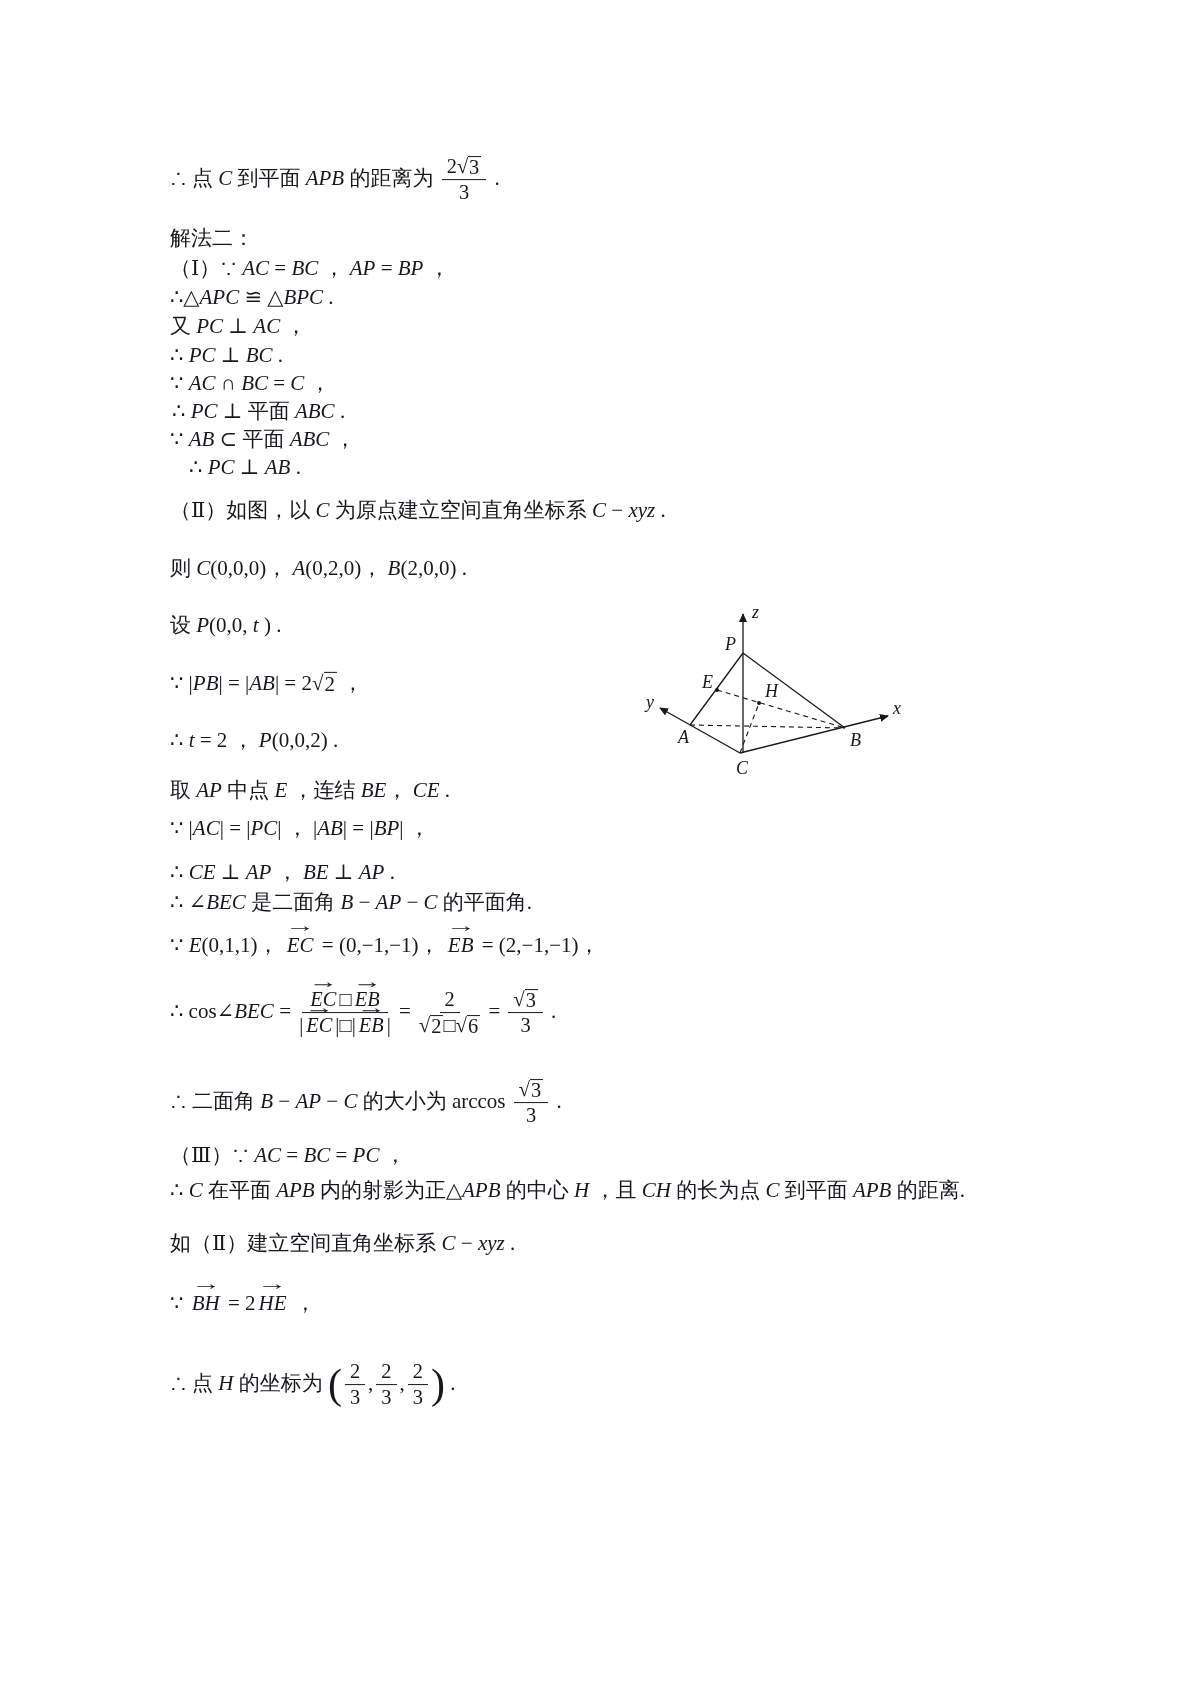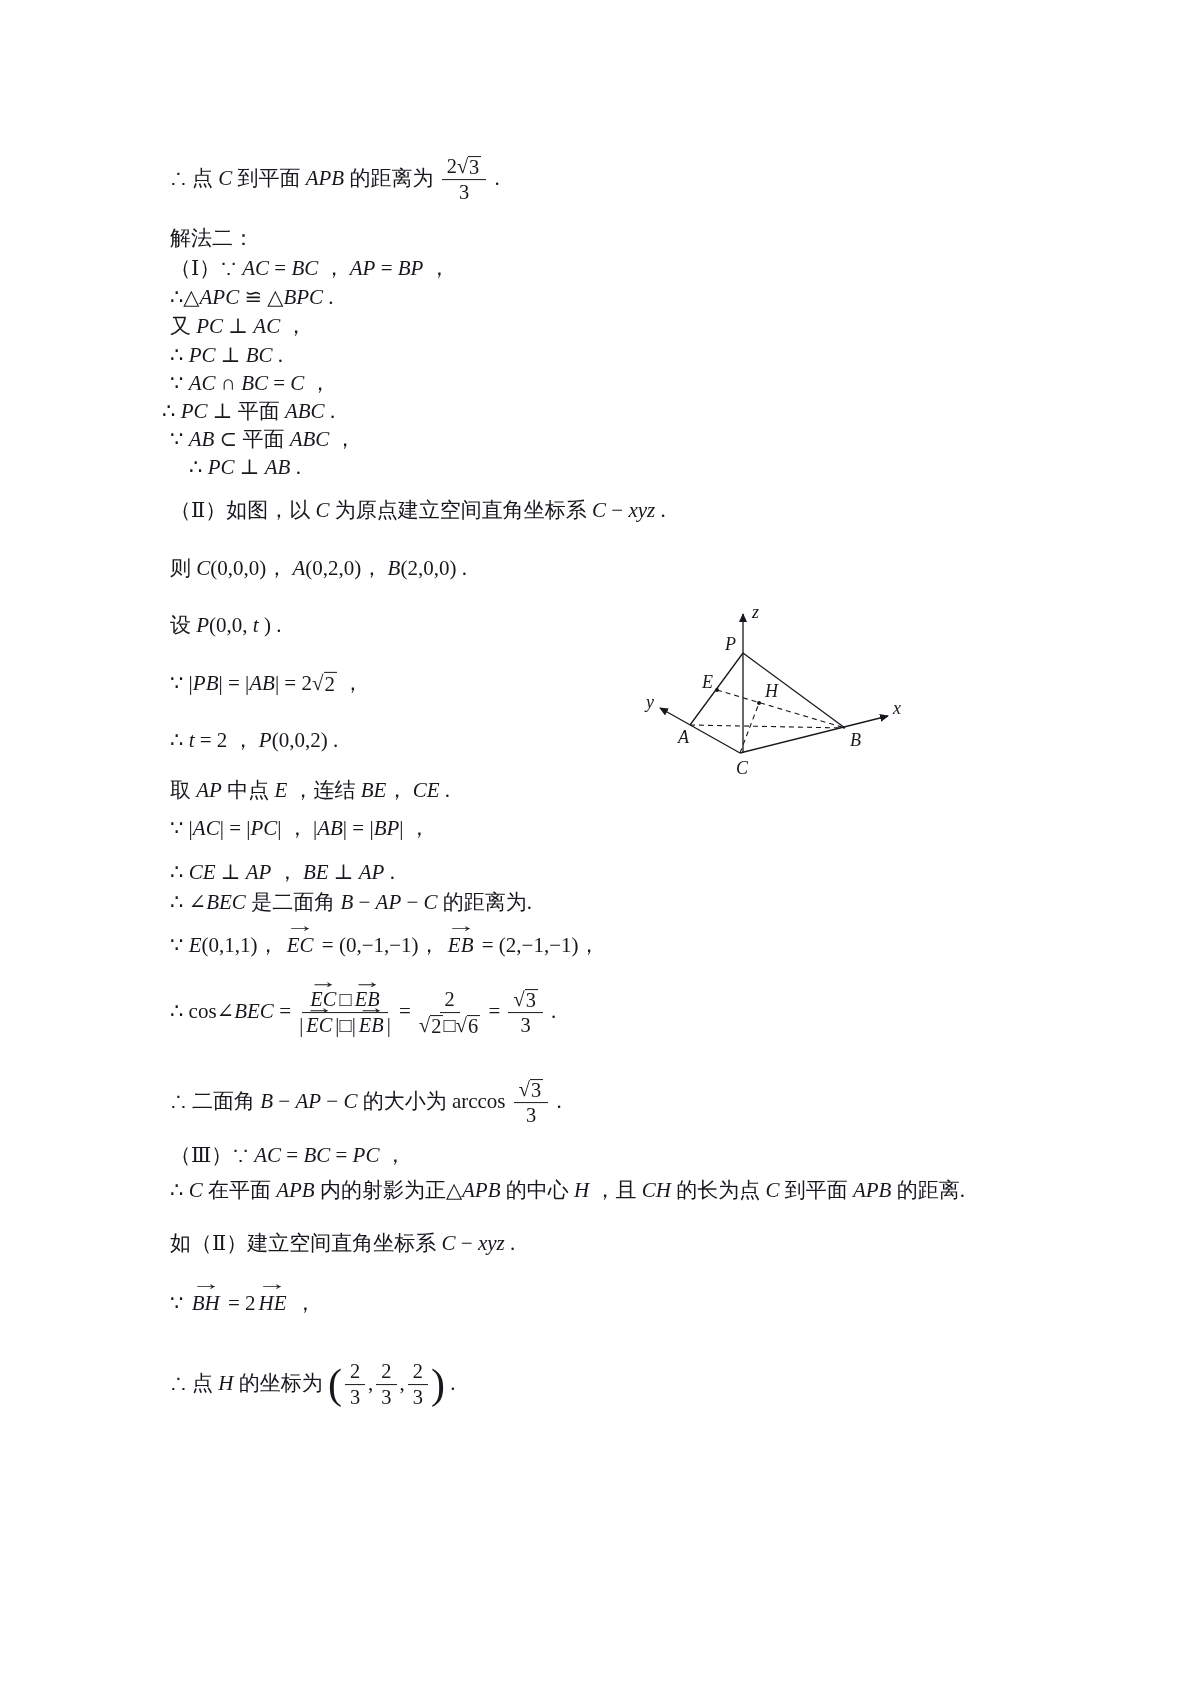--- a/index.html
+++ b/index.html
@@ -38,32 +38,32 @@
 <div class="page">
 
   <div>
       <div class="line" style="top: 180px; left: 170px;"><span class="rm">∴ 点 </span><span class="it">C</span><span class="rm"> 到平面 </span><span class="it">APB</span><span class="rm"> 的距离为 </span><span class="frac"><span class="num"><span class="rm">2</span><span class="rad"><span class="sign">√</span><span class="radbody"><span class="rm">3</span></span></span></span><span class="den"><span class="rm">3</span></span></span><span class="rm"> .</span></div>
       <div class="line" style="top: 238px; left: 170px;"><span class="rm">解法二：</span></div>
       <div class="line" style="top: 268px; left: 170px;"><span class="rm">（Ⅰ）∵ </span><span class="it">AC</span><span class="rm"> = </span><span class="it">BC</span><span class="rm"> ， </span><span class="it">AP</span><span class="rm"> = </span><span class="it">BP</span><span class="rm"> ，</span></div>
       <div class="line" style="top: 297px; left: 170px; text-align: center;"><span class="rm">∴△</span><span class="it">APC</span><span class="rm"> ≌ △</span><span class="it">BPC</span><span class="rm"> .</span></div>
       <div class="line" style="top: 326px; left: 170px;"><span class="rm">又 </span><span class="it">PC</span><span class="rm"> ⊥ </span><span class="it">AC</span><span class="rm"> ，</span></div>
       <div class="line" style="top: 355px; left: 170px;"><span class="rm">∴ </span><span class="it">PC</span><span class="rm"> ⊥ </span><span class="it">BC</span><span class="rm"> .</span></div>
       <div class="line" style="top: 383px; left: 170px;"><span class="rm">∵ </span><span class="it">AC</span><span class="rm"> ∩ </span><span class="it">BC</span><span class="rm"> = </span><span class="it">C</span><span class="rm"> ，</span></div>
-      <div class="line" style="top: 411px; left: 162px; text-align: center;"><span class="rm">∴ </span><span class="it">PC</span><span class="rm"> ⊥ 平面 </span><span class="it">ABC</span><span class="rm"> .</span></div>
+      <div class="line" style="top: 411px; left: 172px; text-align: center;"><span class="rm">∴ </span><span class="it">PC</span><span class="rm"> ⊥ 平面 </span><span class="it">ABC</span><span class="rm"> .</span></div>
       <div class="line" style="top: 439px; left: 170px;"><span class="rm">∵ </span><span class="it">AB</span><span class="rm"> ⊂ 平面 </span><span class="it">ABC</span><span class="rm"> ，</span></div>
       <div class="line" style="top: 467px; left: 170px; margin-left: 19px;"><span class="rm">∴ </span><span class="it">PC</span><span class="rm"> ⊥ </span><span class="it">AB</span><span class="rm"> .</span></div>
       <div class="line" style="top: 510px; left: 170px;"><span class="rm">（Ⅱ）如图，以 </span><span class="it">C</span><span class="rm"> 为原点建立空间直角坐标系 </span><span class="it">C</span><span class="rm"> − </span><span class="it">xyz</span><span class="rm"> .</span></div>
       <div class="line" style="top: 568px; left: 170px;"><span class="rm">则 </span><span class="it">C</span><span class="rm">(0,0,0)， </span><span class="it">A</span><span class="rm">(0,2,0)， </span><span class="it">B</span><span class="rm">(2,0,0) .</span></div>
       <div class="line" style="top: 625px; left: 170px; text-align: center;"><span class="rm">设 </span><span class="it">P</span><span class="rm">(0,0, </span><span class="it">t</span><span class="rm"> ) .</span></div>
       <div class="line" style="top: 683px; left: 170px; text-align: center;"><span class="rm">∵ |</span><span class="it">PB</span><span class="rm">| = |</span><span class="it">AB</span><span class="rm">| = 2</span><span class="rad"><span class="sign">√</span><span class="radbody"><span class="rm">2</span></span></span><span class="rm"> ，</span></div>
       <div class="line" style="top: 740px; left: 170px;"><span class="rm">∴ </span><span class="it">t</span><span class="rm"> = 2 ， </span><span class="it">P</span><span class="rm">(0,0,2) .</span></div>
       <div class="line" style="top: 790px; left: 170px;"><span class="rm">取 </span><span class="it">AP</span><span class="rm"> 中点 </span><span class="it">E</span><span class="rm"> ，连结 </span><span class="it">BE</span><span class="rm">， </span><span class="it">CE</span><span class="rm"> .</span></div>
       <div class="line" style="top: 828px; left: 170px;"><span class="rm">∵ |</span><span class="it">AC</span><span class="rm">| = |</span><span class="it">PC</span><span class="rm">| ， |</span><span class="it">AB</span><span class="rm">| = |</span><span class="it">BP</span><span class="rm">| ，</span></div>
       <div class="line" style="top: 872px; left: 170px;"><span class="rm">∴ </span><span class="it">CE</span><span class="rm"> ⊥ </span><span class="it">AP</span><span class="rm"> ， </span><span class="it">BE</span><span class="rm"> ⊥ </span><span class="it">AP</span><span class="rm"> .</span></div>
-      <div class="line" style="top: 902px; left: 170px;"><span class="rm">∴ ∠</span><span class="it">BEC</span><span class="rm"> 是二面角 </span><span class="it">B</span><span class="rm"> − </span><span class="it">AP</span><span class="rm"> − </span><span class="it">C</span><span class="rm"> 的距离为.</span></div>
+      <div class="line" style="top: 902px; left: 170px;"><span class="rm">∴ ∠</span><span class="it">BEC</span><span class="rm"> 是二面角 </span><span class="it">B</span><span class="rm"> − </span><span class="it">AP</span><span class="rm"> − </span><span class="it">C</span><span class="rm"> 的平面角.</span></div>
       <div class="line" style="top: 945px; left: 170px;"><span class="rm">∵ </span><span class="it">E</span><span class="rm">(0,1,1)， </span><span class="vec"><span class="vecarrow">→</span><span><span class="it">EC</span></span></span><span class="rm"> = (0,−1,−1)， </span><span class="vec"><span class="vecarrow">→</span><span><span class="it">EB</span></span></span><span class="rm"> = (2,−1,−1)，</span></div>
       <div class="line" style="top: 1013px; left: 170px;"><span class="rm">∴ cos∠</span><span class="it">BEC</span><span class="rm"> = </span><span class="frac"><span class="num"><span class="vec"><span class="vecarrow">→</span><span><span class="it">EC</span></span></span><span class="rm">□</span><span class="vec"><span class="vecarrow">→</span><span><span class="it">EB</span></span></span></span><span class="den"><span class="rm">|</span><span class="vec"><span class="vecarrow">→</span><span><span class="it">EC</span></span></span><span class="rm">|□|</span><span class="vec"><span class="vecarrow">→</span><span><span class="it">EB</span></span></span><span class="rm">|</span></span></span><span class="rm"> = </span><span class="frac"><span class="num"><span class="rm">2</span></span><span class="den"><span class="rad"><span class="sign">√</span><span class="radbody"><span class="rm">2</span></span></span><span class="rm">□</span><span class="rad"><span class="sign">√</span><span class="radbody"><span class="rm">6</span></span></span></span></span><span class="rm"> = </span><span class="frac"><span class="num"><span class="rad"><span class="sign">√</span><span class="radbody"><span class="rm">3</span></span></span></span><span class="den"><span class="rm">3</span></span></span><span class="rm"> .</span></div>
       <div class="line" style="top: 1103px; left: 170px;"><span class="rm">∴ 二面角 </span><span class="it">B</span><span class="rm"> − </span><span class="it">AP</span><span class="rm"> − </span><span class="it">C</span><span class="rm"> 的大小为 arccos </span><span class="frac"><span class="num"><span class="rad"><span class="sign">√</span><span class="radbody"><span class="rm">3</span></span></span></span><span class="den"><span class="rm">3</span></span></span><span class="rm"> .</span></div>
       <div class="line" style="top: 1155px; left: 170px; text-align: right;"><span class="rm">（Ⅲ）∵ </span><span class="it">AC</span><span class="rm"> = </span><span class="it">BC</span><span class="rm"> = </span><span class="it">PC</span><span class="rm"> ，</span></div>
       <div class="line" style="top: 1190px; left: 170px;"><span class="rm">∴ </span><span class="it">C</span><span class="rm"> 在平面 </span><span class="it">APB</span><span class="rm"> 内的射影为正△</span><span class="it">APB</span><span class="rm"> 的中心 </span><span class="it">H</span><span class="rm"> ，且 </span><span class="it">CH</span><span class="rm"> 的长为点 </span><span class="it">C</span><span class="rm"> 到平面 </span><span class="it">APB</span><span class="rm"> 的距离.</span></div>
       <div class="line" style="top: 1243px; left: 170px;"><span class="rm">如（Ⅱ）建立空间直角坐标系 </span><span class="it">C</span><span class="rm"> − </span><span class="it">xyz</span><span class="rm"> .</span></div>
       <div class="line" style="top: 1303px; left: 170px;"><span class="rm">∵ </span><span class="vec"><span class="vecarrow">→</span><span><span class="it">BH</span></span></span><span class="rm"> = 2</span><span class="vec"><span class="vecarrow">→</span><span><span class="it">HE</span></span></span><span class="rm"> ，</span></div>
       <div class="line" style="top: 1385px; left: 170px;"><span class="rm">∴ 点 </span><span class="it">H</span><span class="rm"> 的坐标为 </span><span class="bigp">(</span><span class="frac"><span class="num"><span class="rm">2</span></span><span class="den"><span class="rm">3</span></span></span><span class="rm">,</span><span class="frac"><span class="num"><span class="rm">2</span></span><span class="den"><span class="rm">3</span></span></span><span class="rm">,</span><span class="frac"><span class="num"><span class="rm">2</span></span><span class="den"><span class="rm">3</span></span></span><span class="bigp">)</span><span class="rm"> .</span></div>
     </div>
 

